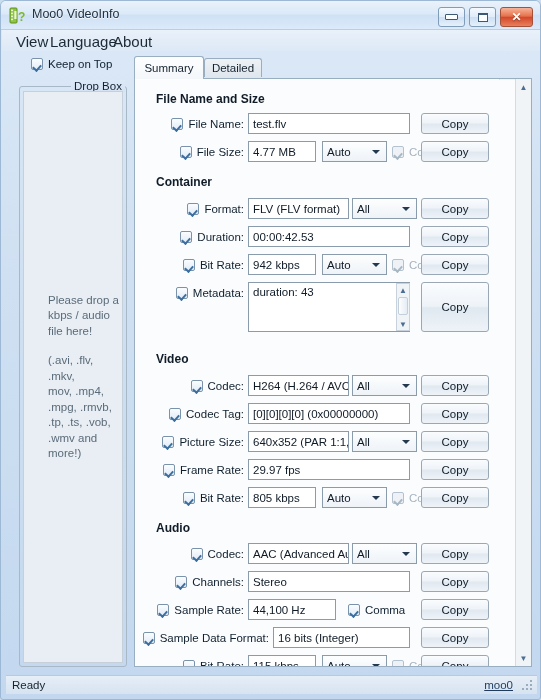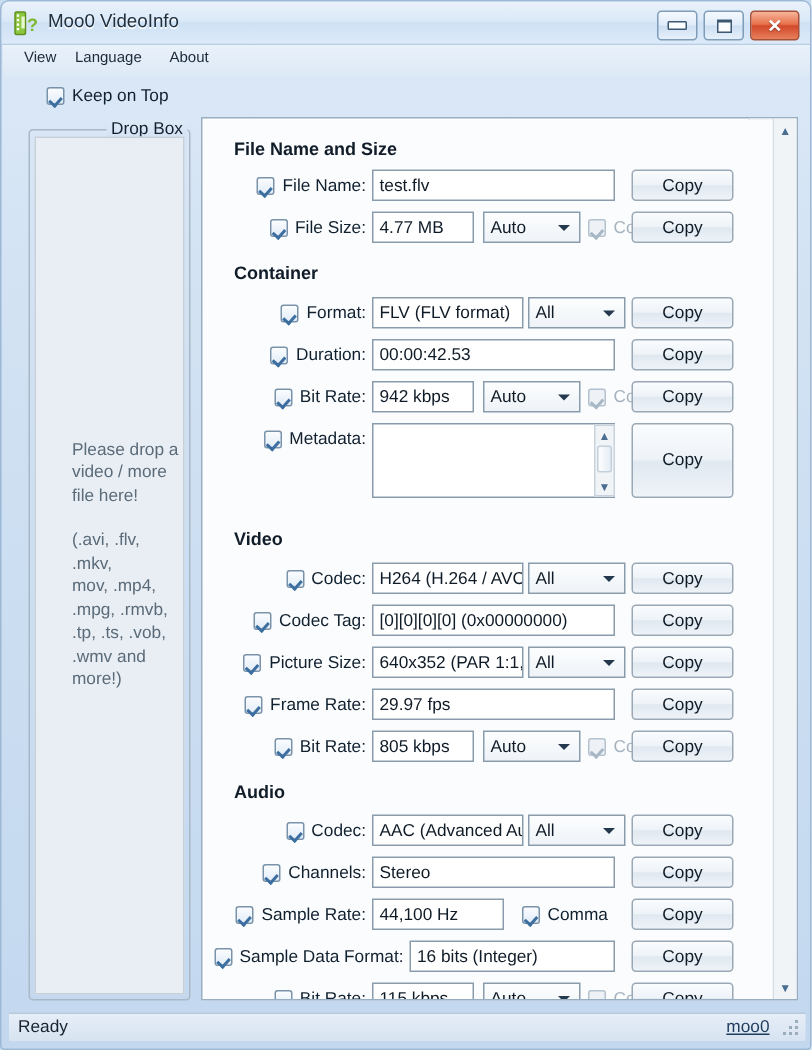--- a/index.html
+++ b/index.html
@@ -55,21 +55,21 @@
   .minbox{width:11px;height:4px;border:1px solid #3d5872;background:#fbfdff;border-radius:1px;}
   .maxbox{width:10px;height:9px;border:1px solid #3d5872;border-top-width:2px;background:#fbfdff;box-sizing:border-box;}
 
   
   .menubar{
     position:absolute;left:1px;top:29px;width:538px;height:21px;
     background:linear-gradient(to bottom,#e9f1fa,#dde9f6);
   }
   .menuitem{
     position:absolute;top:3px;height:15px;padding:0 6px;
-    font-size:10px;color:#1c2a38;white-space:nowrap;
+    font-size:15px;color:#1c2a38;white-space:nowrap;
   }
 
   
   .client{
     position:absolute;left:5px;top:50px;width:531px;height:626px;
   }
   .keepontop{
     position:absolute;left:25px;top:7px;
     display:flex;align-items:center;gap:5px;
     font-size:11.5px;color:#10202f;white-space:nowrap;
@@ -280,32 +280,36 @@
       <span class="cb checked"></span>
       <span>Keep on Top</span>
     </div>
 
     <div class="dropbox-group">
       <div class="group-border"></div>
       <div class="group-label">Drop Box</div>
       <div class="dropzone">
         <div class="dropzone-text">
           <p>Please drop a</p>
-          <p>video / more</p>
+          <p>kbps / audio</p>
           <p>file here!</p>
           <p class="sp">(.avi, .flv, .mkv,</p>
           <p>mov, .mp4,</p>
           <p>.mpg, .rmvb,</p>
           <p>.tp, .ts, .vob,</p>
           <p>.wmv and</p>
           <p>more!)</p>
         </div>
       </div>
     </div>
 
+    <div class="tabstrip">
+      <div class="tab active">Summary</div>
+      <div class="tab inactive">Detailed</div>
+    </div>
 
     <div class="tabpage">
 
       <div class="sb sb-outer">
         <div class="sb-arrow up">▲</div>
         <div class="sb-arrow down">▼</div>
       </div>
 
       <div class="sb sb-inner">
         <div class="sb-arrow up">▲</div>
@@ -373,20 +377,21 @@
             <span class="cb dim checked"></span>
             <span>Comma</span>
           </div>
           <div class="btn" style="left:285px;top:174px;width:68px;">Copy</div>
 
           <div class="lblgrp" style="left:20px;top:202px;width:88px;">
             <span class="cb checked"></span>
             <span>Metadata:</span>
           </div>
           <div class="memo" style="left:112px;top:202px;width:162px;height:50px;">
+            <div>duration: 43</div>
           </div>
           <div class="memo-sb" style="left:260px;top:203px;width:14px;height:48px;">
             <div class="sb-arrow up" style="width:12px;height:12px;">▲</div>
             <div class="sb-arrow down" style="width:12px;height:12px;">▼</div>
             <div class="sb-thumb" style="top:13px;height:18px;width:10px;"></div>
           </div>
           <div class="btn" style="left:285px;top:202px;width:68px;height:50px;">Copy</div>
 
           <div class="section-title" style="left:20px;top:272px;">Video</div>
 

